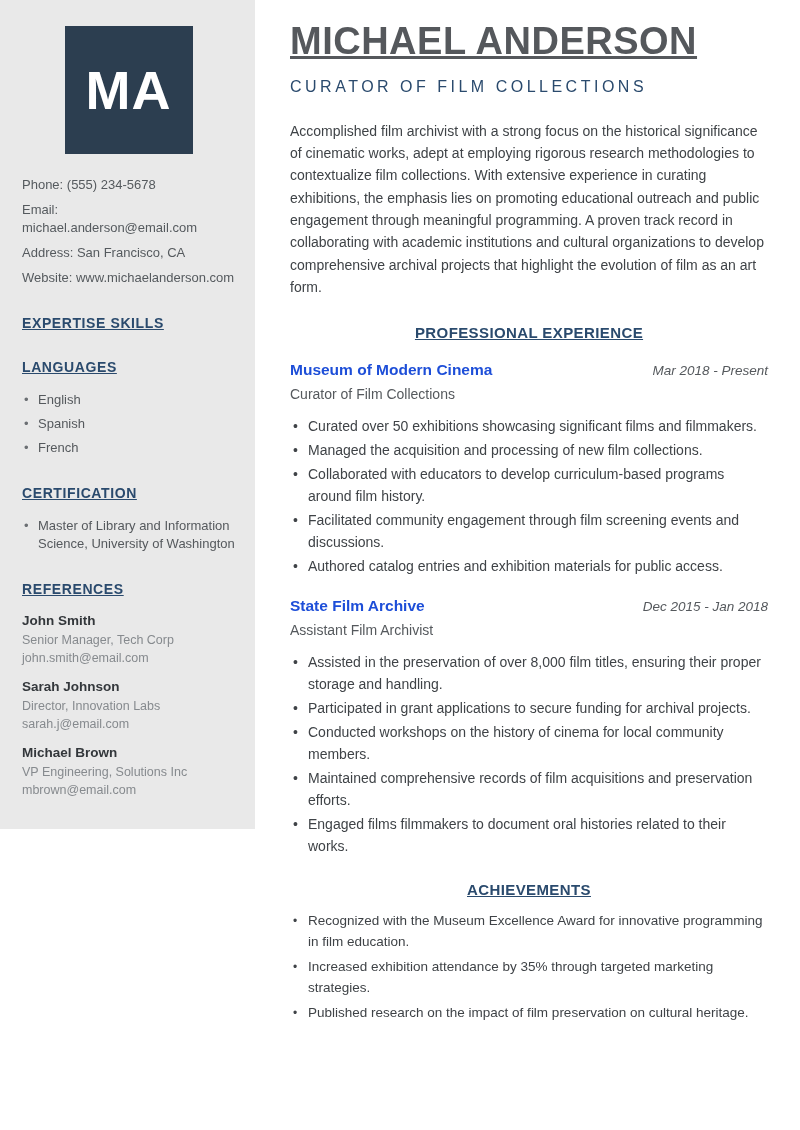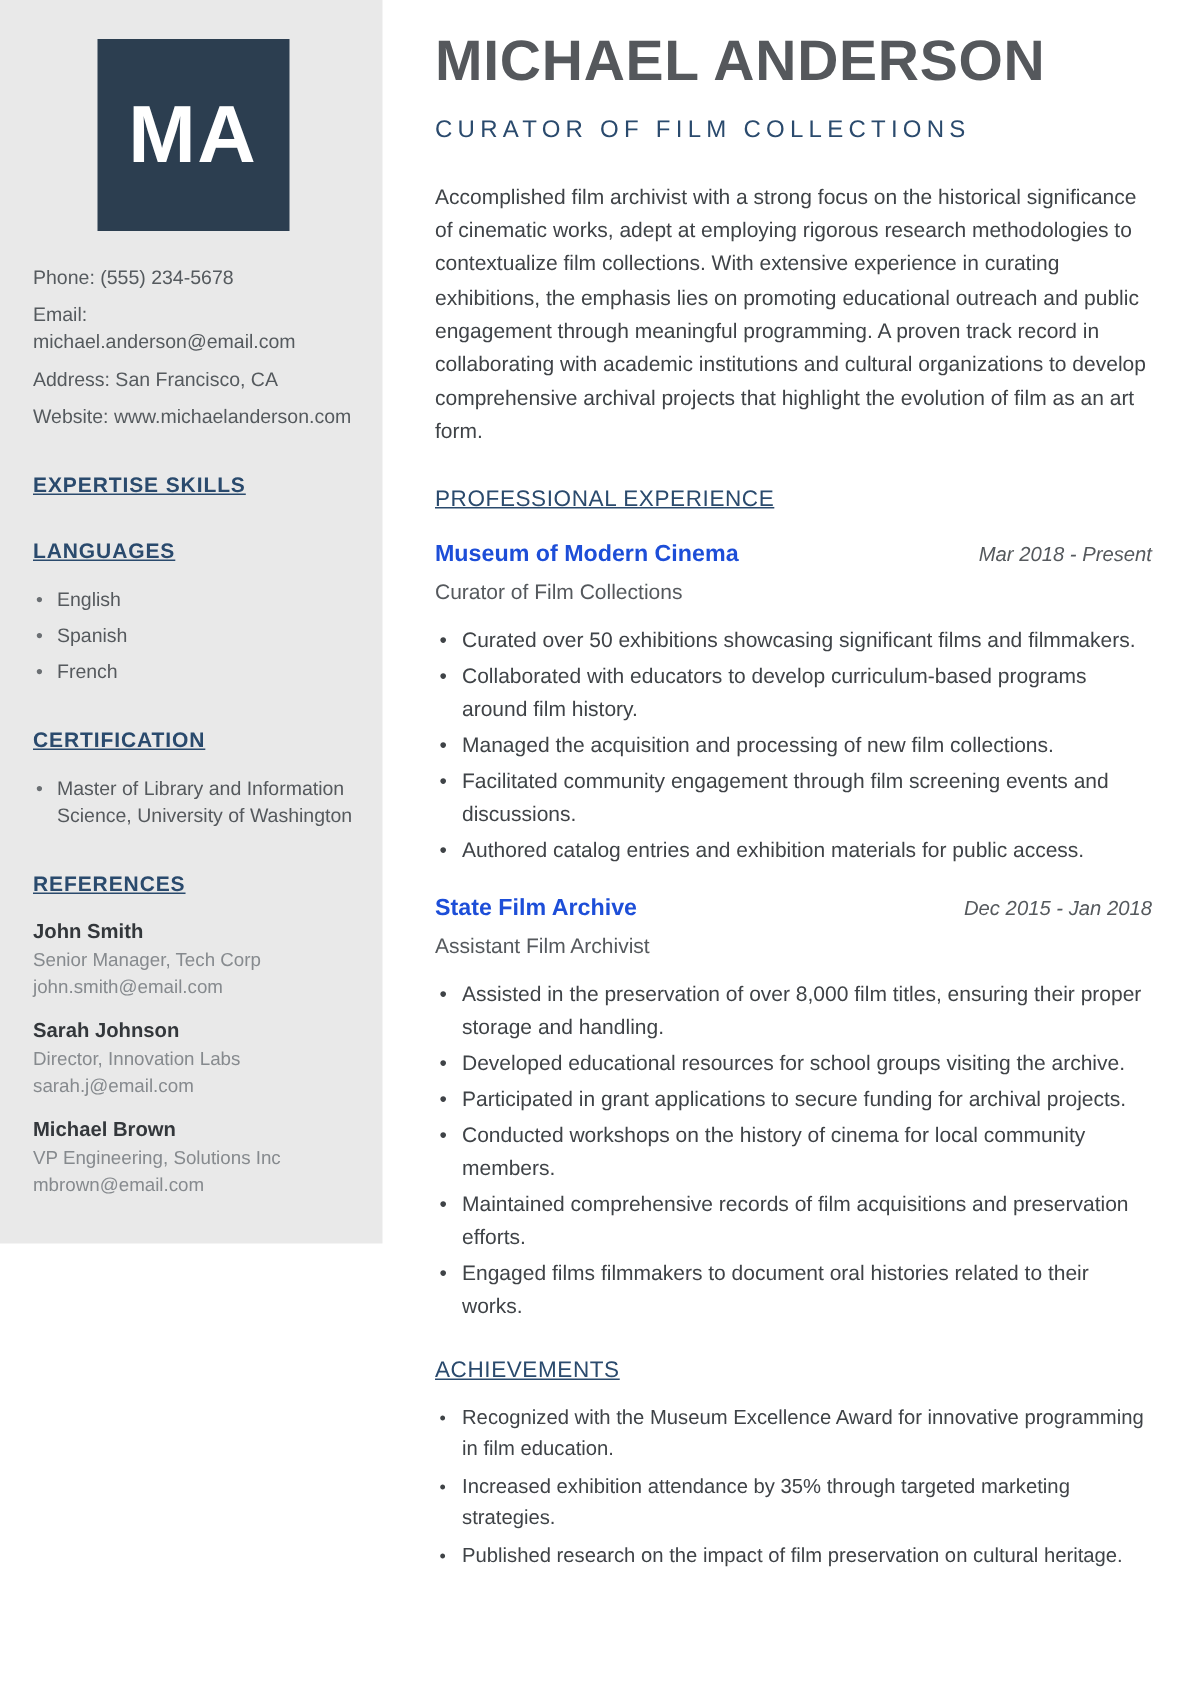--- a/index.html
+++ b/index.html
@@ -51,34 +51,34 @@
   .ref-title, .ref-email { font-size:12.5px; color:#868a8e; line-height:17.5px; }
 
   
   .main {
     position:absolute; left:255px; top:0;
     width:545px; height:1130px;
     padding:22px 32px 0 35px;
   }
   .person-name {
     font-size:38px; font-weight:bold; color:#55585c;
-    letter-spacing:0.5px; line-height:1.05;
+    letter-spacing:0.5px; line-height:1.05;text-decoration:underline;
   }
   .person-title {
     margin-top:16px;
     font-size:16px; color:#2a4a6d; letter-spacing:3.5px; font-weight:400;
   }
   .summary {
     margin-top:24px;
     font-size:14px; color:#3f4347; line-height:22.3px;
   }
   .main-section { margin-top:26px; }
   .main-heading {
-    font-size:15px; font-weight:normal; color:#2a4a6d;
-    text-decoration:underline; letter-spacing:0.4px;
+    font-size:15px; font-weight:bold; color:#2a4a6d;
+    text-decoration:underline; letter-spacing:0.4px;text-align:center;
   }
   .job { margin-top:20px; }
   .job-header { display:flex; justify-content:space-between; align-items:baseline; }
   .company { font-size:15.5px; font-weight:bold; color:#1d4ed8; }
   .dates { font-size:13.5px; font-style:italic; color:#55595d; }
   .role { margin-top:7px; font-size:14px; color:#55595d; }
   .bullets { list-style:none; margin-top:13px; }
   .bullets li {
     font-size:14px; color:#3f4347; line-height:22px;
     position:relative; padding-left:18px; margin-bottom:2px;
@@ -157,36 +157,35 @@
     <div class="main-heading">PROFESSIONAL EXPERIENCE</div>
 
     <div class="job">
       <div class="job-header">
         <span class="company">Museum of Modern Cinema</span>
         <span class="dates">Mar 2018 - Present</span>
       </div>
       <div class="role">Curator of Film Collections</div>
       <ul class="bullets">
         <li>Curated over 50 exhibitions showcasing significant films and filmmakers.</li>
+        <li>Managed the acquisition and processing of new film collections.</li>
         <li>Collaborated with educators to develop curriculum-based programs around film history.</li>
-        <li>Managed the acquisition and processing of new film collections.</li>
         <li>Facilitated community engagement through film screening events and discussions.</li>
         <li>Authored catalog entries and exhibition materials for public access.</li>
       </ul>
     </div>
 
     <div class="job">
       <div class="job-header">
         <span class="company">State Film Archive</span>
         <span class="dates">Dec 2015 - Jan 2018</span>
       </div>
       <div class="role">Assistant Film Archivist</div>
       <ul class="bullets">
         <li>Assisted in the preservation of over 8,000 film titles, ensuring their proper storage and handling.</li>
-        <li>Developed educational resources for school groups visiting the archive.</li>
         <li>Participated in grant applications to secure funding for archival projects.</li>
         <li>Conducted workshops on the history of cinema for local community members.</li>
         <li>Maintained comprehensive records of film acquisitions and preservation efforts.</li>
         <li>Engaged films filmmakers to document oral histories related to their works.</li>
       </ul>
     </div>
   </section>
 
   <section class="main-section achv">
     <div class="main-heading">ACHIEVEMENTS</div>

